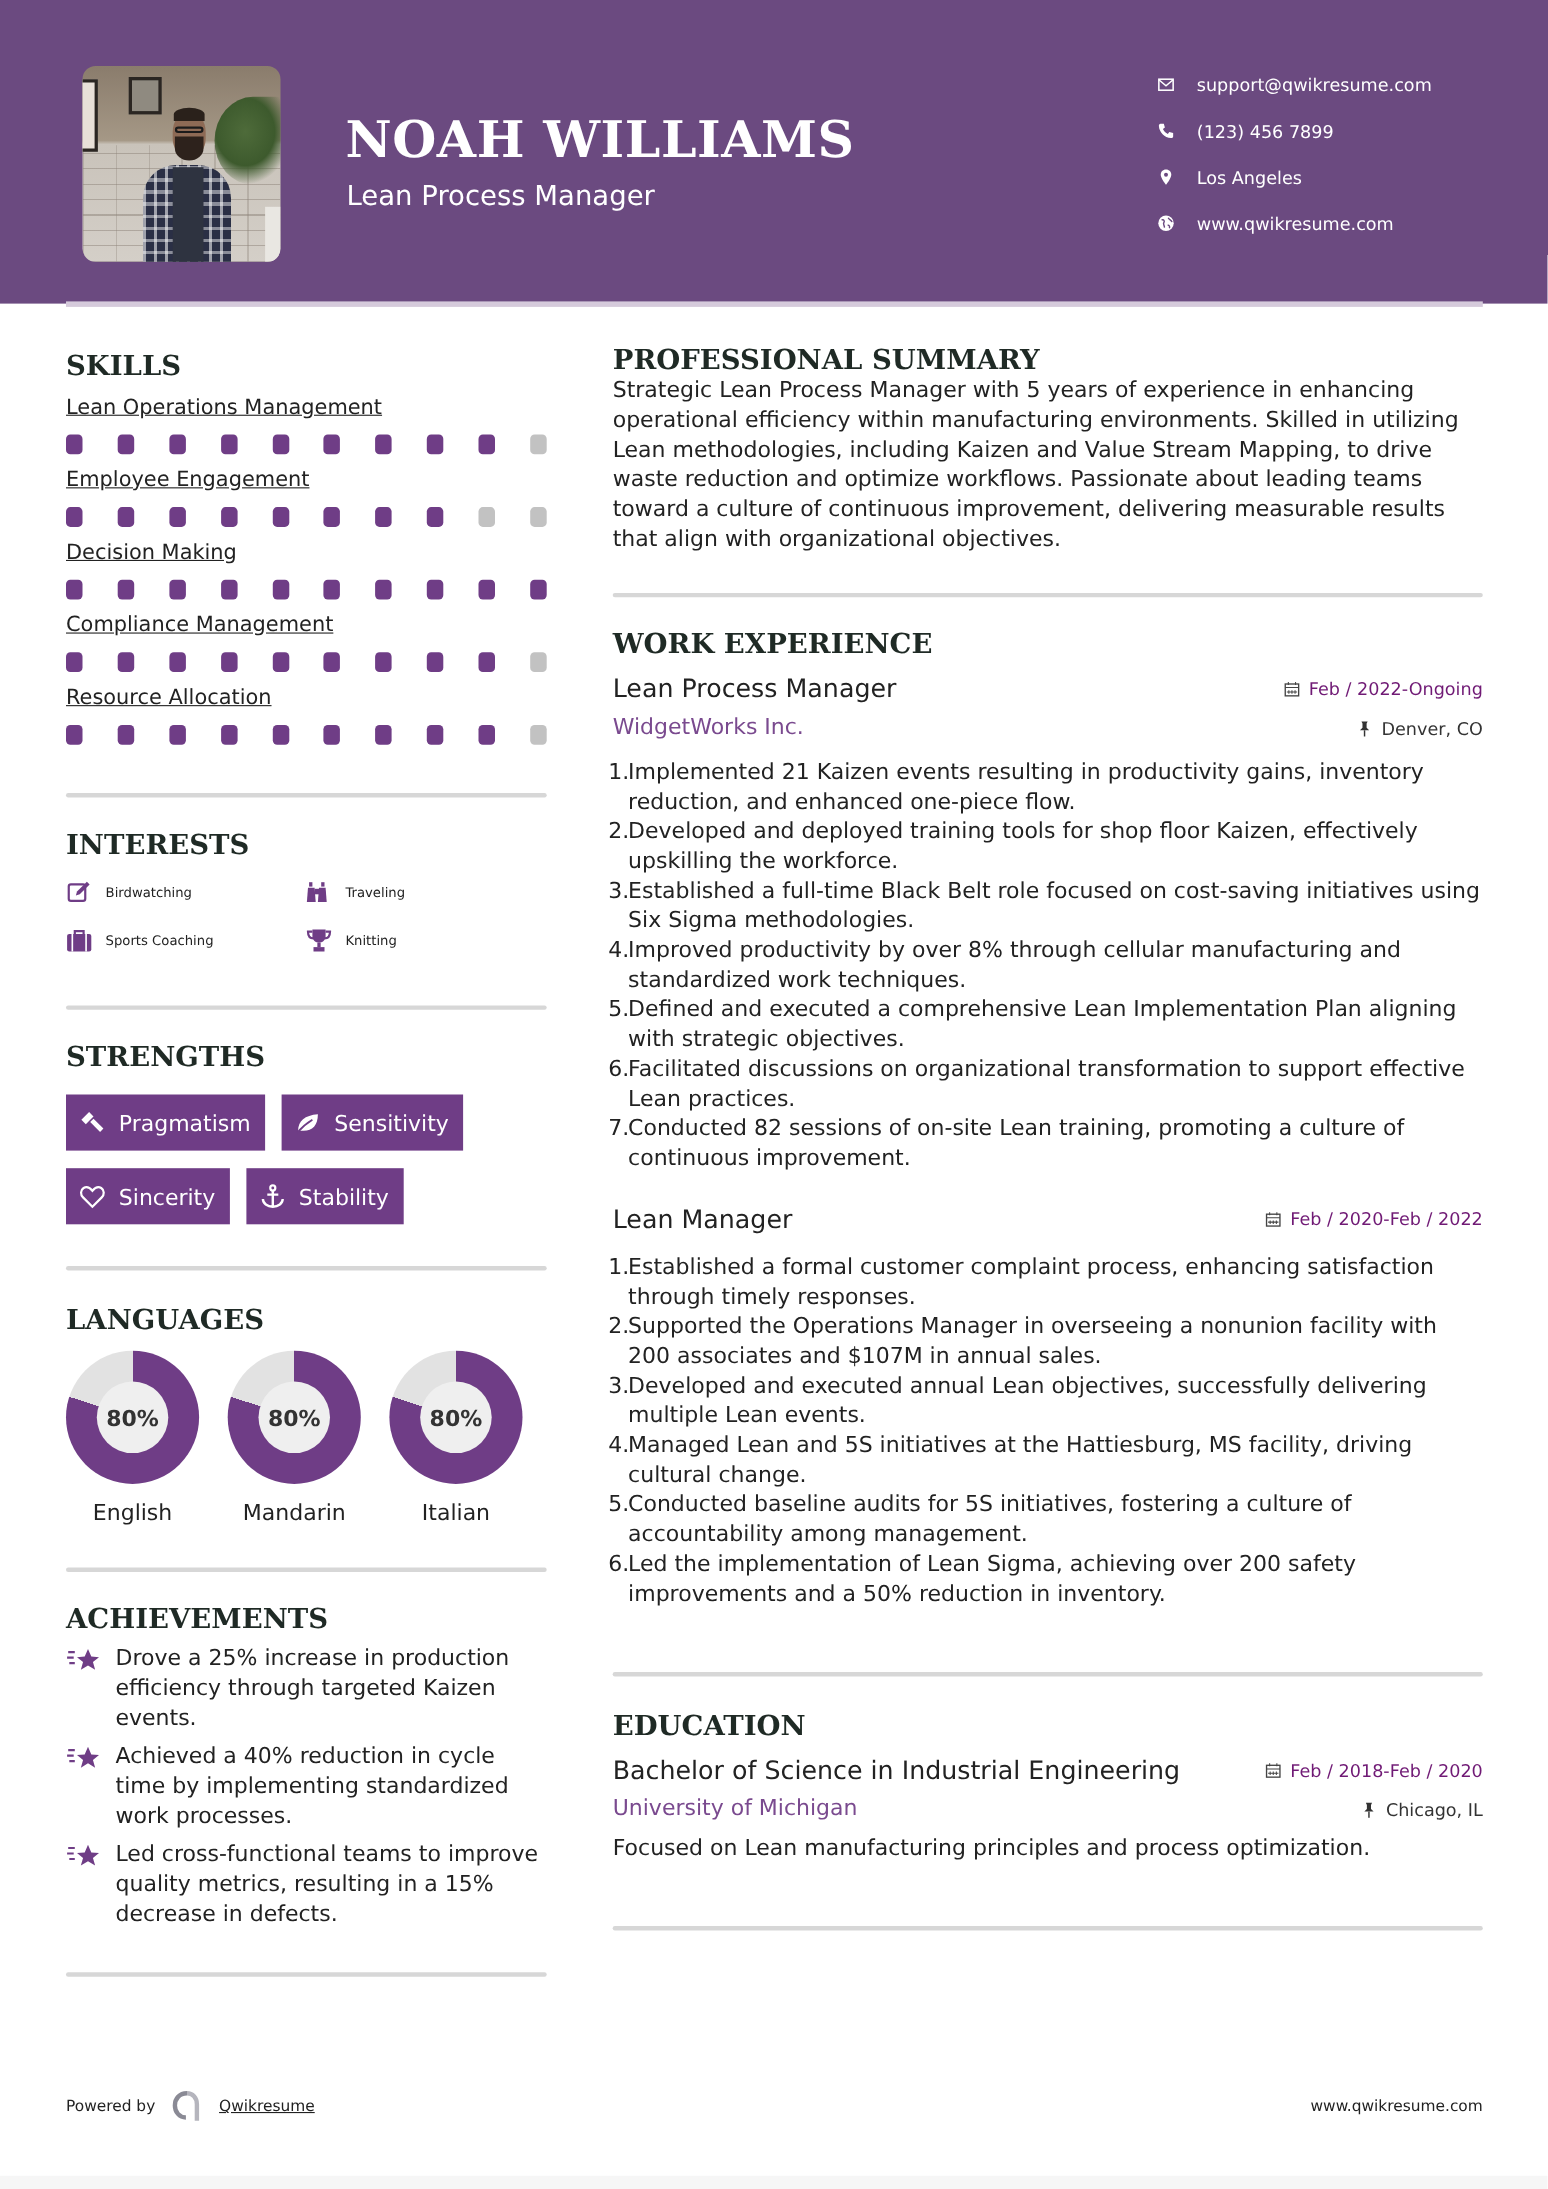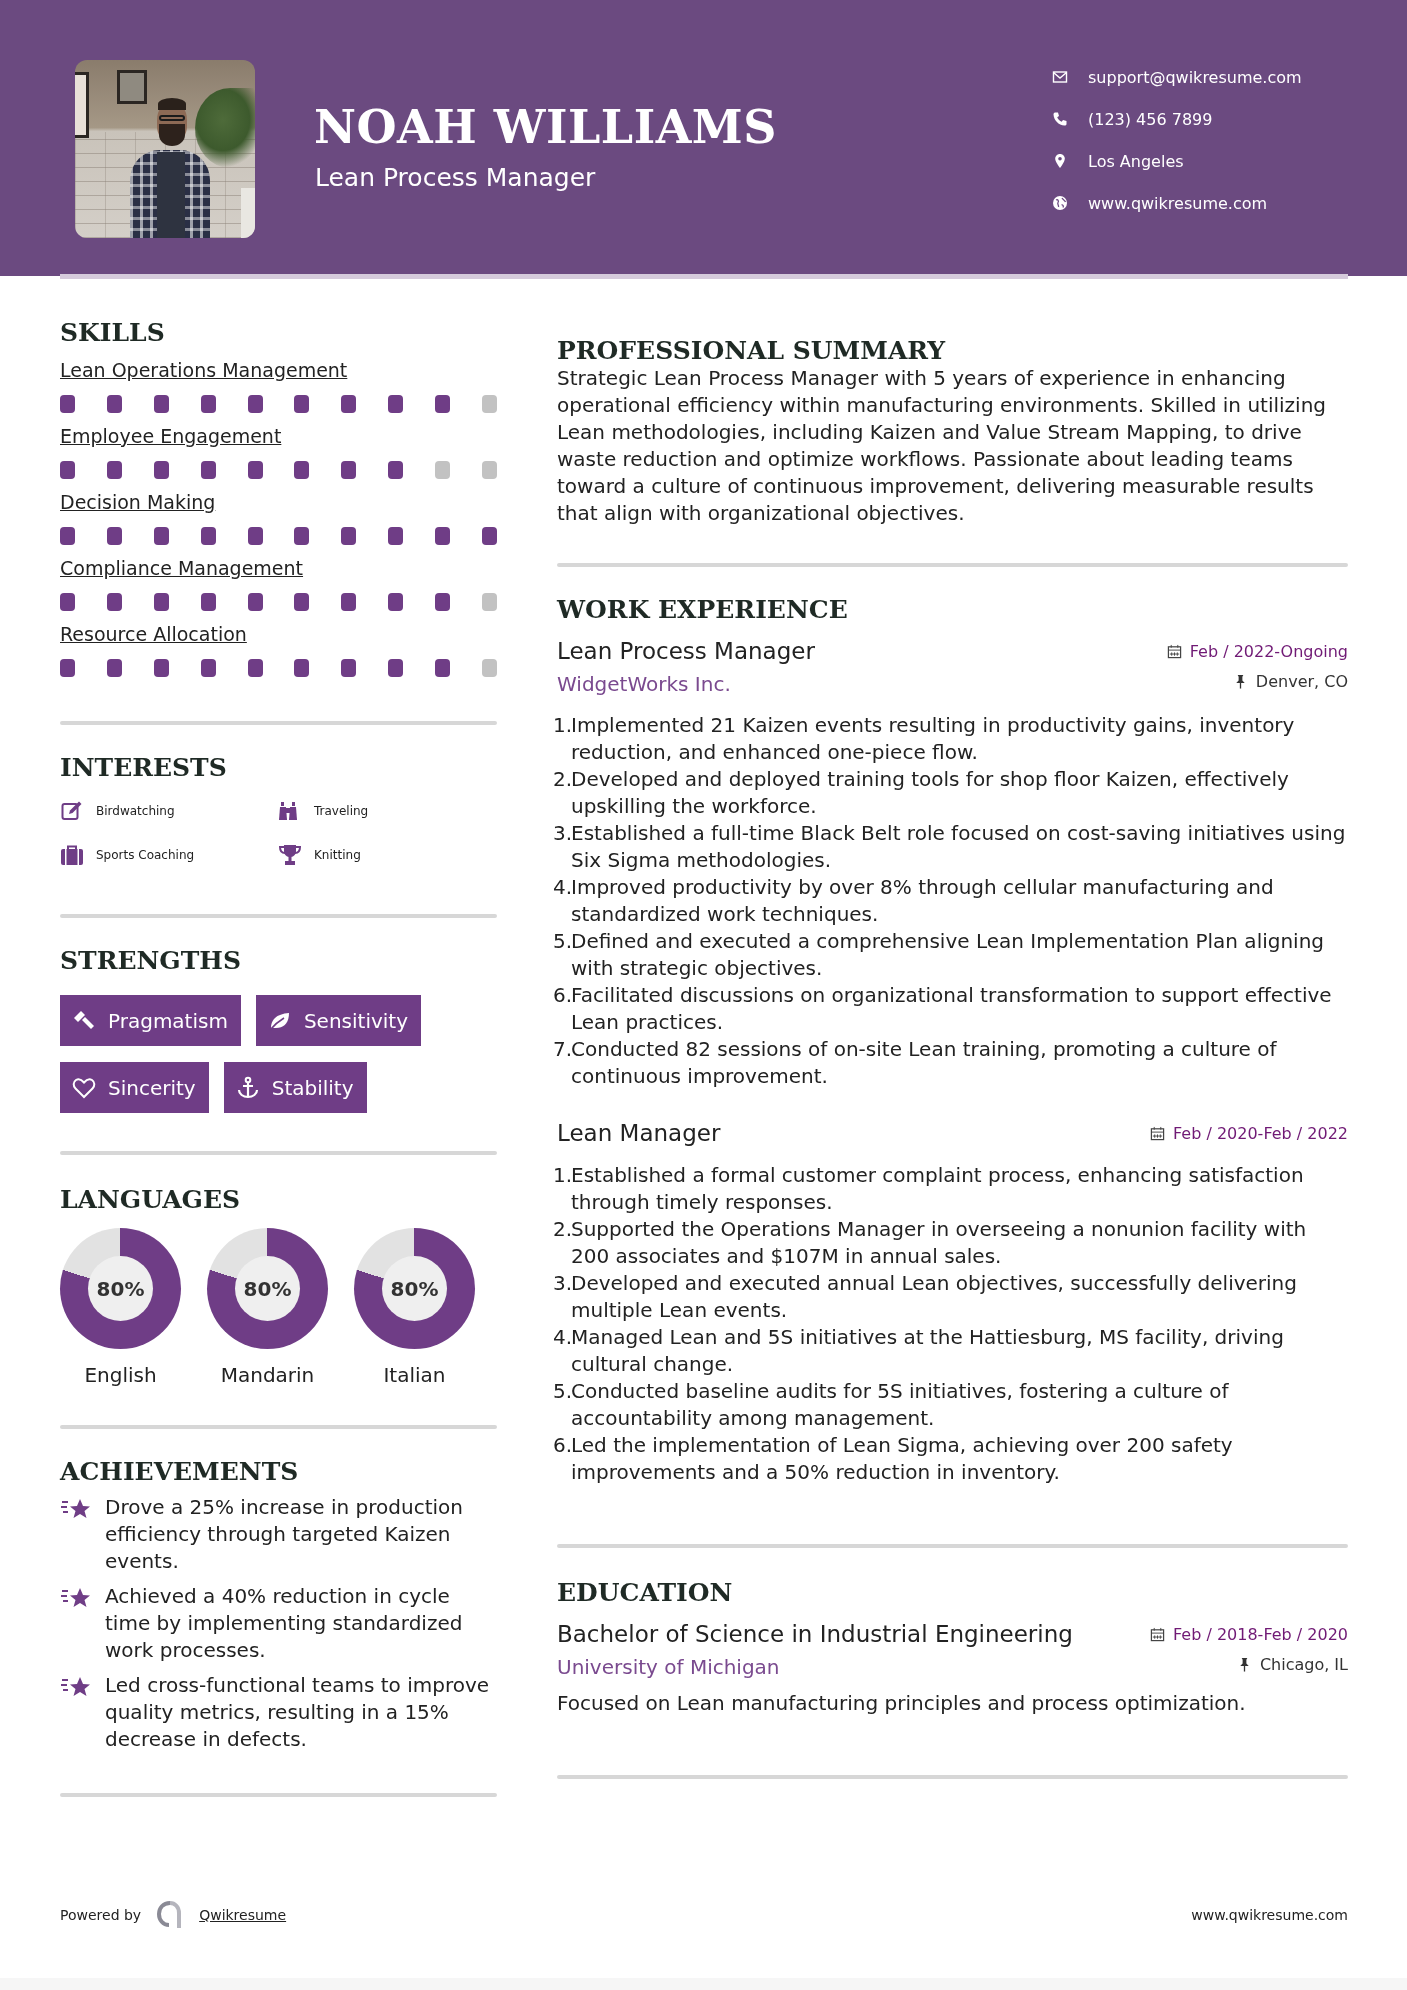--- a/index.html
+++ b/index.html
@@ -34,21 +34,21 @@
 
   .name { position: absolute; left: 314px; top: 100px; font-family: "DejaVu Serif", serif; font-weight: bold; font-size: 46px; color: #ffffff; letter-spacing: 0.5px; }
   .title { position: absolute; left: 315px; top: 163px; font-family: "DejaVu Sans", sans-serif; font-size: 25px; color: #ffffff; }
 
   .contacts { position: absolute; left: 1050px; top: 56px; }
   .contact { display: flex; align-items: center; height: 42px; color: #ffffff; font-size: 16px; }
   .contact .ic { width: 38px; display: inline-flex; align-items: center; justify-content: flex-start; padding-left: 2px; }
   .contact .ic svg { width: 16px; height: 16px; }
 
   .col-left { position: absolute; left: 60px; top: 318px; width: 437px; }
-  .col-right { position: absolute; left: 557px; top: 336px; width: 791px; }
+  .col-right { position: absolute; left: 557px; top: 312px; width: 791px; }
 
   .h2 { font-family: "DejaVu Serif", serif; font-weight: bold; font-size: 25px; color: #1f2a25; letter-spacing: 0; }
   .rule { height: 4px; background: #d7d7d7; border-radius: 2px; }
 
   .skill { margin-top: 10px; text-decoration: underline; }
   .skill-name { font-size: 19px; color: #222; height: 26px; line-height: 26px; }
   .dots { display: flex; justify-content: space-between; margin-top: 12px; height: 18px; width: 437px; }
   .dot { width: 15px; height: 18px; border-radius: 4px; background: #6f3d86; }
   .dot.off { background: #c2c2c2; }
 
@@ -74,21 +74,21 @@
   .ach .ic { width: 45px; flex: 0 0 45px; padding-top: 2px; }
   .ach .ic svg { width: 34px; height: 28px; }
   .ach .txt { font-size: 20px; line-height: 27px; color: #222; }
 
   .summary { margin-top: 0; font-size: 20px; line-height: 27px; color: #222; }
 
   .job-head { display: flex; justify-content: space-between; align-items: baseline; }
   .job-title { font-size: 23px; color: #222; }
   .job-date { font-size: 16px; color: #701a75; display: inline-flex; align-items: center; }
   .job-date svg, .job-loc svg { width: 15px; height: 15px; margin-right: 8px; }
-  .job-sub { display: flex; justify-content: space-between; align-items: flex-start; margin-top: 8px; }
+  .job-sub { display: flex; justify-content: space-between; align-items: flex-end; margin-top: 8px; }
   .company { font-size: 20px; color: #7a4a8f; }
   .job-loc { font-size: 16px; color: #333; display: inline-flex; align-items: center; }
 
   ol.bullets { list-style: none; margin-top: 16px; }
   ol.bullets li { display: flex; font-size: 20px; line-height: 27px; color: #222; }
   ol.bullets li .num { width: 18px; flex: 0 0 18px; margin-left: -4px; }
   ol.bullets li .t { flex: 1; }
 
   .edu-desc { margin-top: 12px; font-size: 20px; color: #222; }
 

